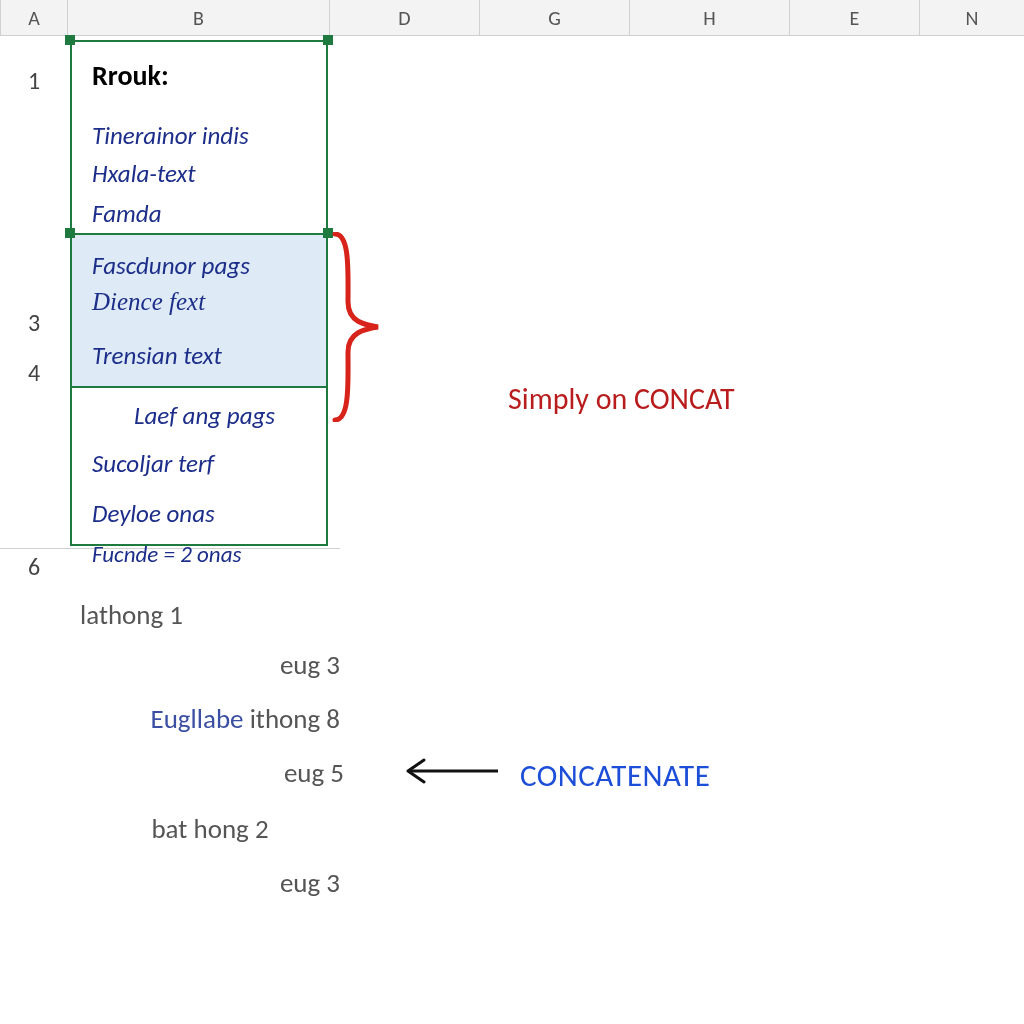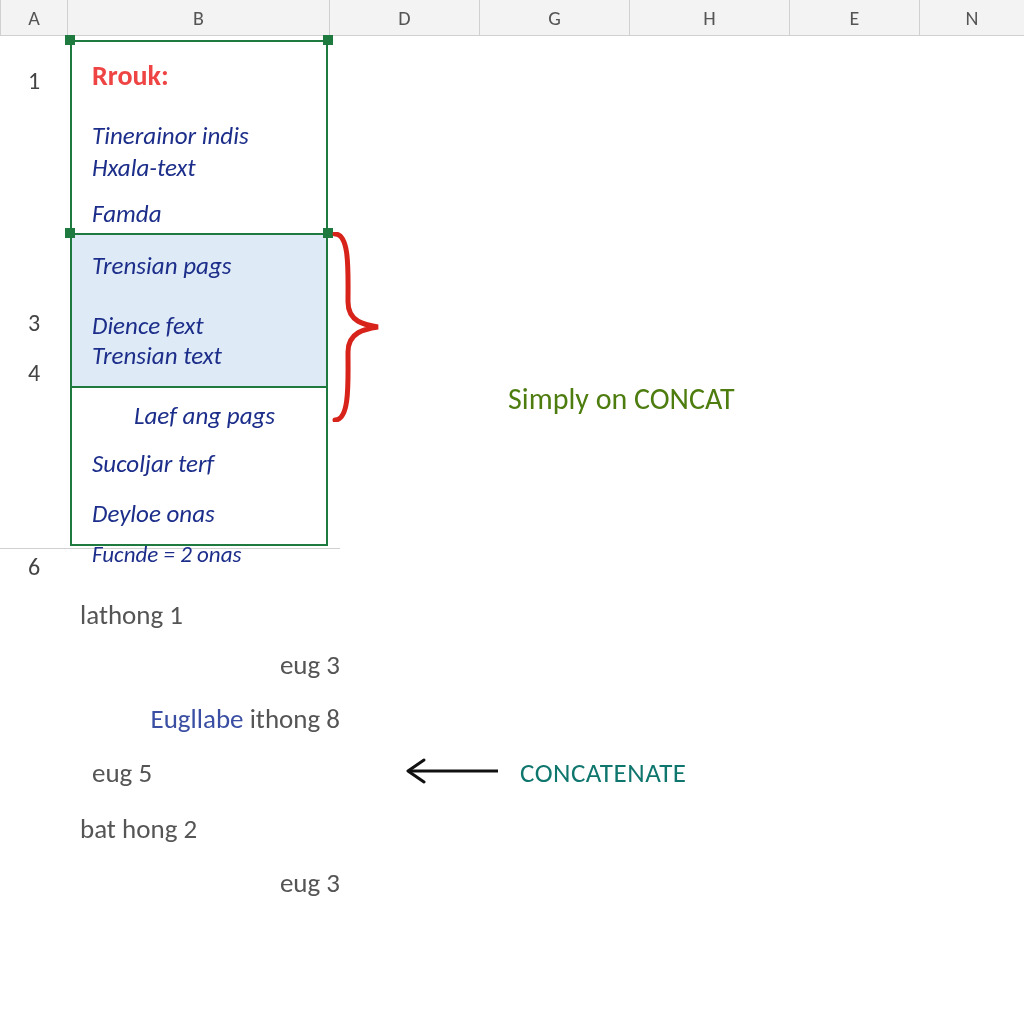--- a/index.html
+++ b/index.html
@@ -61,48 +61,48 @@
     left: 92px;
     width: 230px;
     font-style: italic;
     color: #1c2e8a;
     font-size: 25px;
     white-space: nowrap;
   }
   .cell-b.header {
     font-style: normal;
     font-weight: 700;
-    color: #ef4444;
+    color: #000000;
     font-size: 28px;
   }
   
   .brace-svg {
     position: absolute;
   }
   
   .annot {
     position: absolute;
-    color: #4d7c0f;
+    color: #b91c1c;
     font-size: 30px;
   }
   
   .lower-line {
     position: absolute;
     color: #555;
     font-size: 27px;
     white-space: nowrap;
   }
   .lower-line .prefix {
     color: #3a4fa3;
   }
   .arrow-svg { position: absolute; }
   .concat-label {
     position: absolute;
-    color: #0f766e;
-    font-size: 27px;
+    color: #1d4ed8;
+    font-size: 31px;
     letter-spacing: 0.5px;
   }
   
   .sheet-cutoff {
     position: absolute;
     left: 0; width: 340px;
     border-bottom: 1px solid #d0d0d0;
   }
 </style>
 </head>
@@ -132,42 +132,42 @@
 <div class="range-box sel" style="left:70px; top:233px; width:258px; height:155px; border-width:2px;"></div>
 
 <div class="handle" style="left:65px; top:35px;"></div>
 <div class="handle" style="left:323px; top:35px;"></div>
 
 <div class="handle" style="left:65px; top:228px;"></div>
 <div class="handle" style="left:323px; top:228px;"></div>
 
 <div class="cell-b header" style="top:58px;">Rrouk:</div>
 <div class="cell-b" style="top:104px;margin-top:16px;">Tinerainor indis</div>
-<div class="cell-b" style="top:152px;">Hxala-text</div>
+<div class="cell-b" style="top:158px;">Hxala-text</div>
 <div class="cell-b" style="top:198px;">Famda</div>
-<div class="cell-b" style="top:250px;">Trensian pags</div>
-<div class="cell-b" style="top:310px;">Dience fext</div>
+<div class="cell-b" style="top:250px;">Fascdunor pags</div>
+<div class="cell-b" style="top:288px;font-family:Liberation Serif, serif;">Dience fext</div>
 <div class="cell-b" style="top:340px;">Trensian text</div>
 <div class="cell-b" style="top:400px;margin-left:42px;">Laef ang pags</div>
 <div class="cell-b" style="top:448px;">Sucoljar terf</div>
 <div class="cell-b" style="top:498px;">Deyloe onas</div>
 <div class="cell-b" style="top:540px; font-size:23px; overflow:hidden; height:24px;">Fucnde = 2 onas</div>
 
 <svg class="brace-svg" style="left:330px; top:232px; width:60px; height:190px;" viewBox="0 0 60 190">
   <path d="M5 2 C20 2 18 40 18 70 C18 90 35 93 48 95 C35 97 18 100 18 120 C18 150 20 188 5 188" fill="none" stroke="#d8231a" stroke-width="5" stroke-linecap="round"></path>
 </svg>
 
 <div class="annot" style="left:508px; top:380px;">Simply on CONCAT</div>
 
 <div class="lower-line" style="left:80px; top:598px; width:260px; text-align:left;">lathong 1</div>
 <div class="lower-line" style="left:80px; top:648px; width:260px; text-align:right;">eug 3</div>
 <div class="lower-line" style="left:80px; top:702px; width:260px; text-align:right;">
   <span class="prefix">Eugllabe</span><span>&nbsp;</span><span>ithong 8</span>
 </div>
-<div class="lower-line" style="left:92px; top:756px; width:260px; ">eug 5</div>
-<div class="lower-line" style="left:80px; top:812px; width:260px; text-align:left;">bat hong 2</div>
+<div class="lower-line" style="left:84px; top:756px; width:260px; text-align:right;">eug 5</div>
+<div class="lower-line" style="left:80px; top:812px; width:260px; text-align:center;">bat hong 2</div>
 <div class="lower-line" style="left:80px; top:866px; width:260px; text-align:right;">eug 3</div>
 
 <svg class="arrow-svg" style="left:390px; top:756px; width:110px; height:30px;" viewBox="0 0 110 30">
   <line x1="20" y1="15" x2="108" y2="15" stroke="#111" stroke-width="3"></line>
   <polyline points="34,4 18,15 34,26" fill="none" stroke="#111" stroke-width="3" stroke-linecap="round" stroke-linejoin="round"></polyline>
 </svg>
 <div class="concat-label" style="left:520px; top:756px;">CONCATENATE</div>
 
 </body></html>

